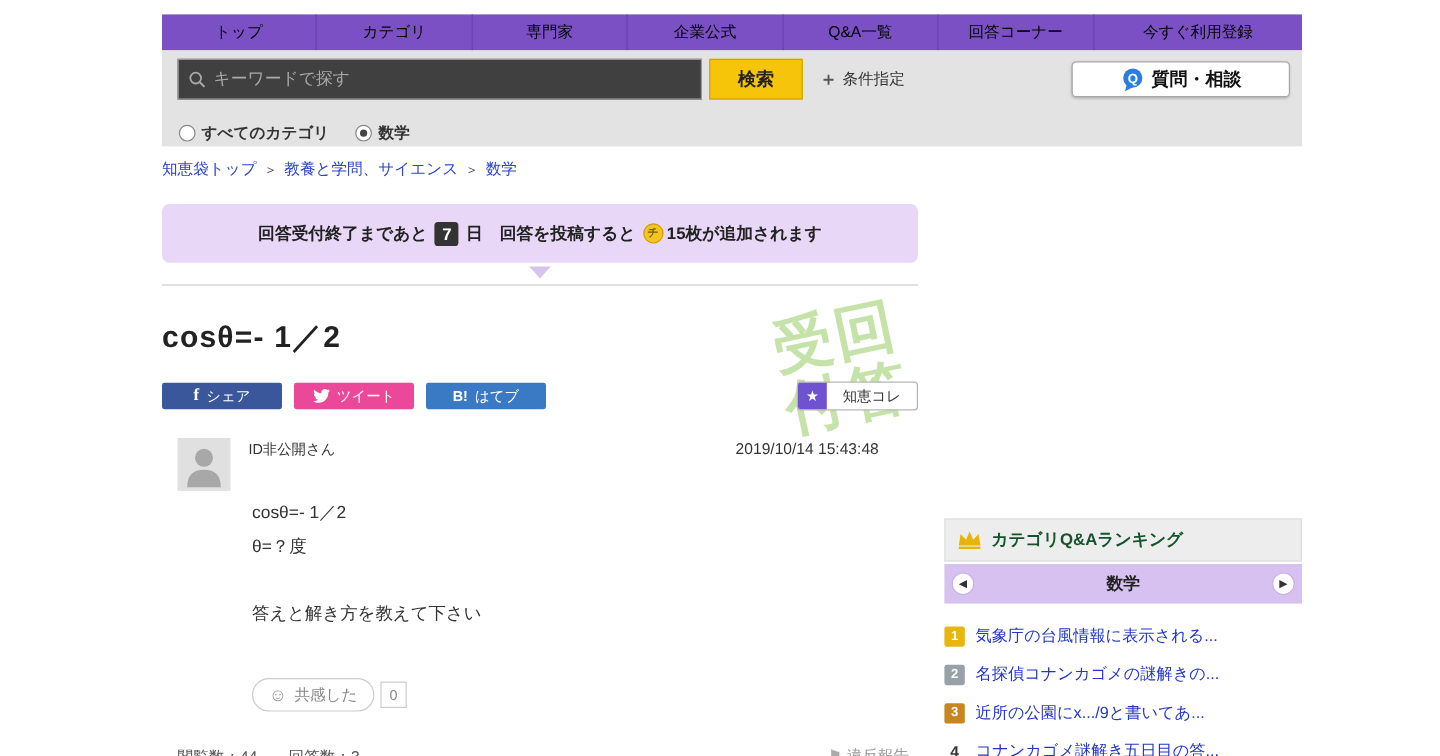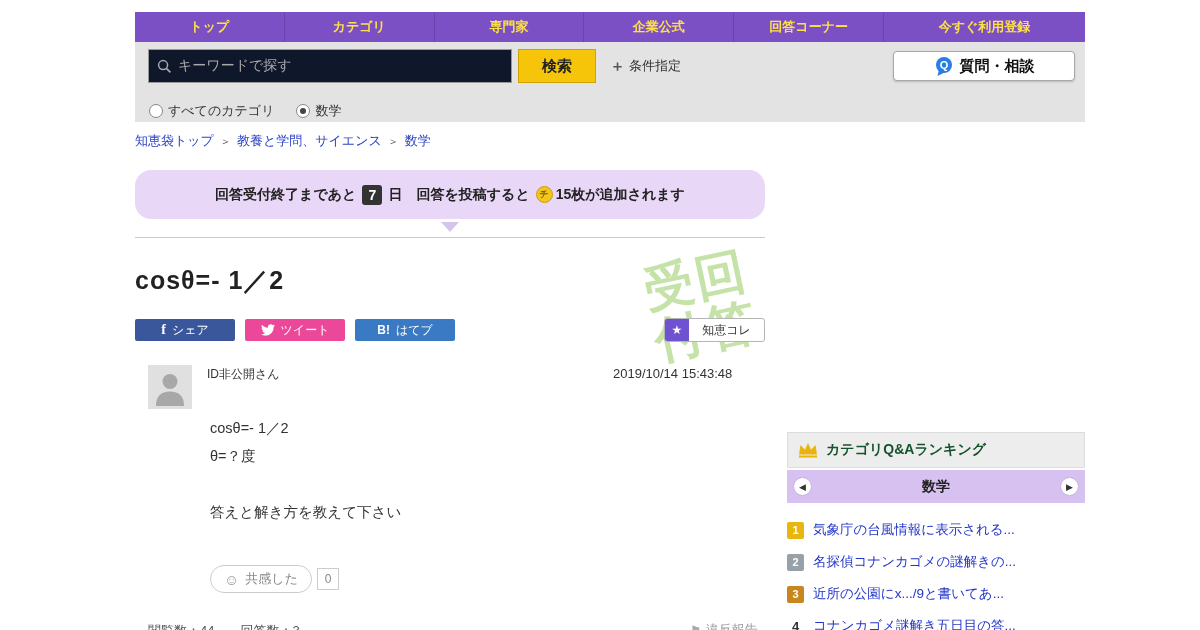--- a/index.html
+++ b/index.html
@@ -5,45 +5,45 @@
   html,body{margin:0;padding:0;}
   body{
     width:1200px;height:630px;position:relative;overflow:hidden;
     background:#ffffff;
     font-family:"Liberation Sans","DejaVu Sans",sans-serif;
     color:#333;
   }
   
   .nav{position:absolute;left:135px;top:12px;width:950px;height:30px;display:flex;background:#7b50c4;}
   .nav-item{flex:1 1 0;display:flex;align-items:center;justify-content:center;
-    color:#fde047;font-size:13px;font-weight:bold;border-right:1px solid #6b42ad;cursor:pointer;white-space:nowrap;}
+    color:#000000;font-size:13px;font-weight:normal;border-right:1px solid #6b42ad;cursor:pointer;white-space:nowrap;}
   .nav-item:last-child{border-right:none;flex:1.35 1 0;}
   
   .search-area{position:absolute;left:135px;top:42px;width:950px;height:80px;background:#e3e3e3;}
   .search-row{position:absolute;left:13px;top:7px;display:flex;align-items:center;}
-  .search-input{width:364px;height:34px;background:#0f172a;border:1px solid #999;box-sizing:border-box;
+  .search-input{width:437px;height:34px;background:#404040;border:1px solid #999;box-sizing:border-box;
     display:flex;align-items:center;padding:0 8px;}
   .search-placeholder{color:#a9a9a9;font-size:14px;margin-left:6px;}
   .search-btn{width:78px;height:34px;margin-left:6px;background:#f6c50a;border:1px solid #cfa400;
     font-weight:bold;font-size:15px;color:#222;display:flex;align-items:center;justify-content:center;cursor:pointer;}
   .cond{margin-left:14px;display:flex;align-items:center;font-size:13px;color:#333;cursor:pointer;}
   .plus{font-weight:bold;font-size:15px;color:#555;margin-right:4px;}
   .ask-btn{position:absolute;right:10px;top:9px;width:182px;height:30px;background:#fff;border:1px solid #a8a8a8;
     border-radius:4px;display:flex;align-items:center;justify-content:center;gap:6px;
     font-size:15px;font-weight:bold;color:#111;box-shadow:0 1px 2px rgba(0,0,0,0.18);cursor:pointer;}
-  .radio-row{position:absolute;left:14px;top:60px;display:flex;align-items:center;font-size:13px;color:#333;}
+  .radio-row{position:absolute;left:14px;top:60px;display:flex;align-items:center;font-size:13px;color:#333;font-weight:bold;}
   .radio{width:12px;height:12px;border:1px solid #888;border-radius:50%;background:#fff;margin-right:5px;position:relative;cursor:pointer;}
   .radio.selected::after{content:"";position:absolute;left:3px;top:3px;width:6px;height:6px;border-radius:50%;background:#444;}
   .radio-label{margin-right:22px;}
   
   .breadcrumb{position:absolute;left:135px;top:132px;font-size:13px;display:flex;align-items:center;}
   .crumb{color:#2c44c8;cursor:pointer;}
   .crumb-sep{color:#444;font-size:11px;margin:0 6px;}
   
-  .banner{position:absolute;left:135px;top:170px;width:630px;height:49px;background:#e9d7f7;border-radius:16px;
+  .banner{position:absolute;left:135px;top:170px;width:630px;height:49px;background:#e9d7f7;border-radius:6px;
     display:flex;align-items:center;justify-content:center;font-size:14px;font-weight:bold;color:#222;}
   .banner::after{content:"";position:absolute;left:50%;margin-left:-9px;bottom:-13px;
     border-left:9px solid transparent;border-right:9px solid transparent;border-top:10px solid #d7c4ec;}
   .day-box{display:inline-flex;align-items:center;justify-content:center;width:20px;height:20px;background:#333;
     border-radius:3px;color:#fff;font-size:14px;font-weight:bold;margin:0 6px;}
   .day-suffix{margin-right:14px;}
   .coin{display:inline-flex;align-items:center;justify-content:center;width:15px;height:15px;border-radius:50%;
     background:#f2c51f;border:1px solid #cf9f00;color:#7a5c00;font-size:9px;font-weight:bold;margin:0 3px 0 6px;}
   
   .divider{position:absolute;left:135px;top:237px;width:630px;border-top:1px solid #ccc;}
@@ -102,20 +102,21 @@
   .sb-link{margin-left:9px;font-size:13.5px;color:#2336c8;white-space:nowrap;}
 </style>
 </head>
 <body>
 
 <nav class="nav">
   <div class="nav-item">トップ</div>
   <div class="nav-item">カテゴリ</div>
   <div class="nav-item">専門家</div>
   <div class="nav-item">企業公式</div>
+  <div class="nav-item">Q&amp;A一覧</div>
   <div class="nav-item">回答コーナー</div>
   <div class="nav-item">今すぐ利用登録</div>
 </nav>
 
 <div class="search-area">
   <div class="search-row">
     <div class="search-input">
       <svg width="15" height="15" viewBox="0 0 16 16">
         <circle cx="6.5" cy="6.5" r="4.8" fill="none" stroke="#a9a9a9" stroke-width="1.6"></circle>
         <line x1="10.2" y1="10.2" x2="14.3" y2="14.3" stroke="#a9a9a9" stroke-width="1.8"></line>

